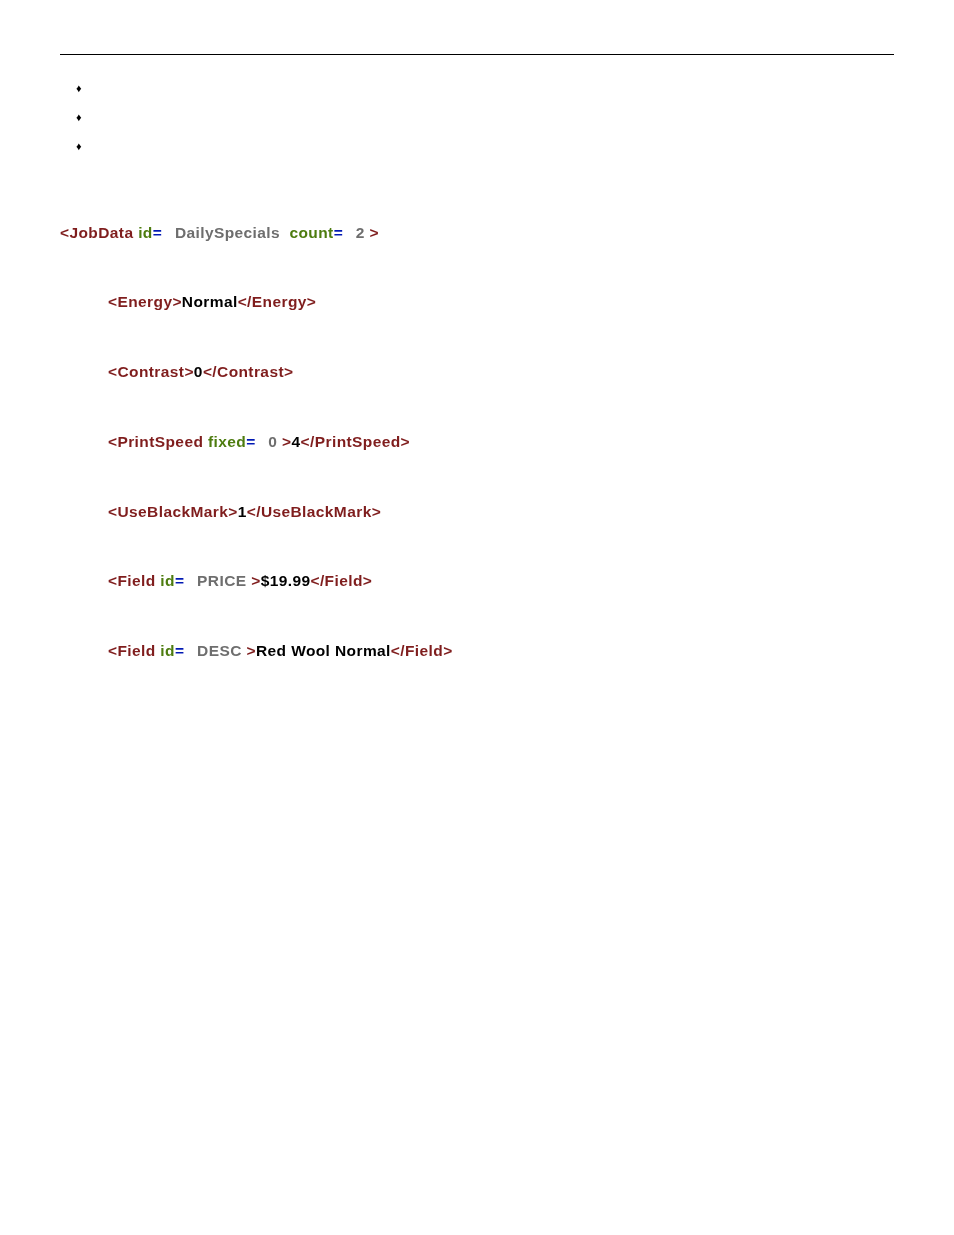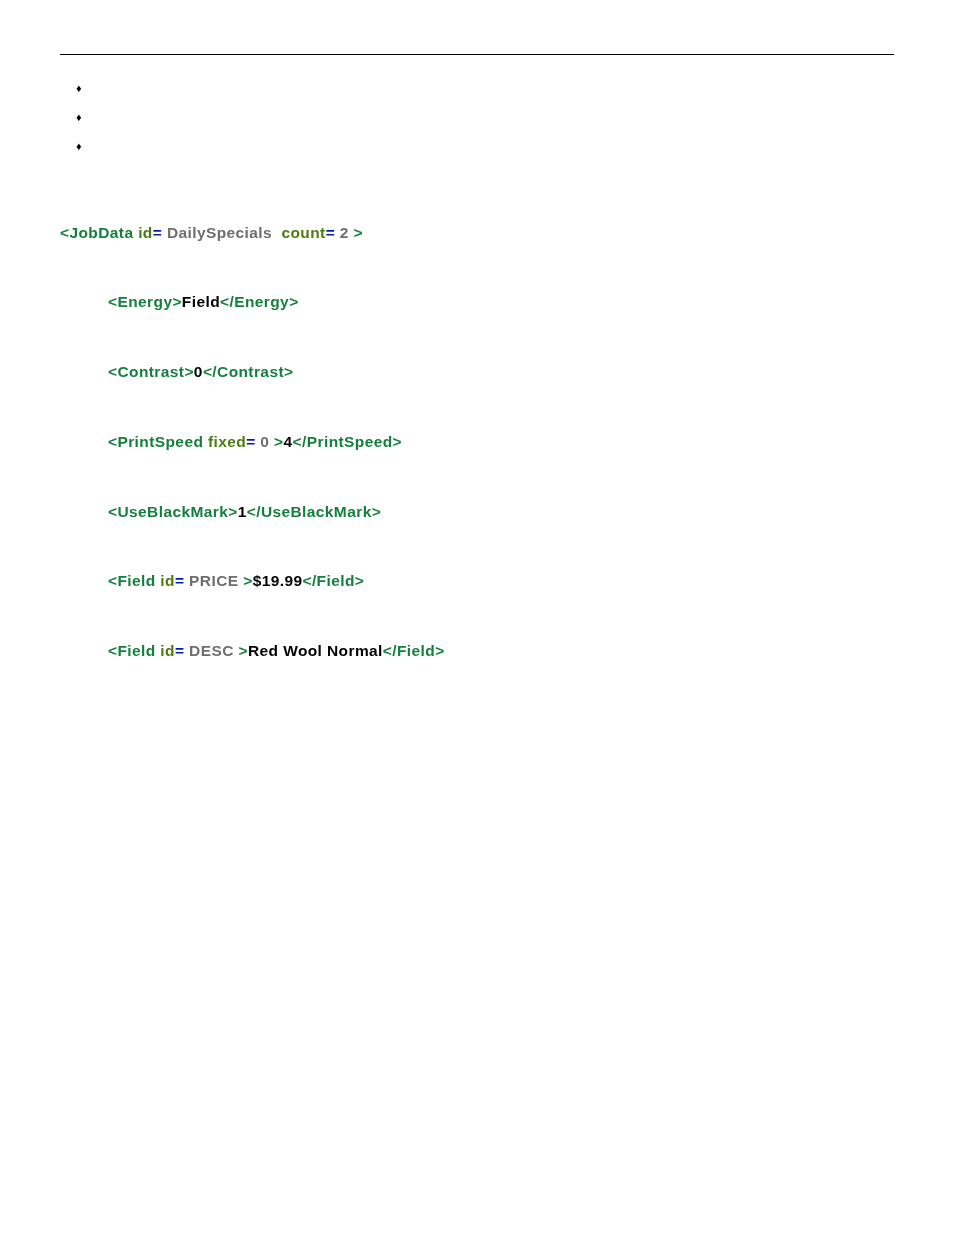--- a/index.html
+++ b/index.html
@@ -37,42 +37,42 @@
     display: inline-block;
   }
   .xml {
     font-family: Verdana, Geneva, Tahoma, sans-serif;
     font-size: 15.5px;
     font-weight: 700;
     letter-spacing: 0.4px;
     line-height: 1.5;
     white-space: pre;
   }
-  .t  { color: #15803d; } 
+  .t  { color: #7f1d1d; } 
   .a  { color: #4d7c0f; } 
   .eq { color: #0018b3; } 
-  .v  { color: #6e6e6e; } 
+  .v  { color: #6e6e6e; margin-left: 8px; } 
   .tx { color: #000; }    
   .row { display: block; }
   .ind { display: inline-block; width: 48px; }
 </style>
 </head>
 <body>
 
 <div class="page">
   <hr class="rule">
 
   <ul class="bullets">
     <li></li>
     <li></li>
     <li></li>
   </ul>
 
   <div class="xml">
     <span class="row"><span class="t">&lt;JobData</span> <span class="a">id</span><span class="eq">=</span> <span class="v">DailySpecials</span>  <span class="a">count</span><span class="eq">=</span> <span class="v">2</span> <span class="t">&gt;</span></span>
-    <span class="row"><span class="ind"></span><span class="t">&lt;Energy&gt;</span><span class="tx">Field</span><span class="t">&lt;/Energy&gt;</span></span>
+    <span class="row"><span class="ind"></span><span class="t">&lt;Energy&gt;</span><span class="tx">Normal</span><span class="t">&lt;/Energy&gt;</span></span>
     <span class="row"><span class="ind"></span><span class="t">&lt;Contrast&gt;</span><span class="tx">0</span><span class="t">&lt;/Contrast&gt;</span></span>
     <span class="row"><span class="ind"></span><span class="t">&lt;PrintSpeed</span> <span class="a">fixed</span><span class="eq">=</span> <span class="v">0</span> <span class="t">&gt;</span><span class="tx">4</span><span class="t">&lt;/PrintSpeed&gt;</span></span>
     <span class="row"><span class="ind"></span><span class="t">&lt;UseBlackMark&gt;</span><span class="tx">1</span><span class="t">&lt;/UseBlackMark&gt;</span></span>
     <span class="row"><span class="ind"></span><span class="t">&lt;Field</span> <span class="a">id</span><span class="eq">=</span> <span class="v">PRICE</span> <span class="t">&gt;</span><span class="tx">$19.99</span><span class="t">&lt;/Field&gt;</span></span>
     <span class="row"><span class="ind"></span><span class="t">&lt;Field</span> <span class="a">id</span><span class="eq">=</span> <span class="v">DESC</span> <span class="t">&gt;</span><span class="tx">Red Wool Normal</span><span class="t">&lt;/Field&gt;</span></span>
   </div>
 </div>
 
 </body></html>

